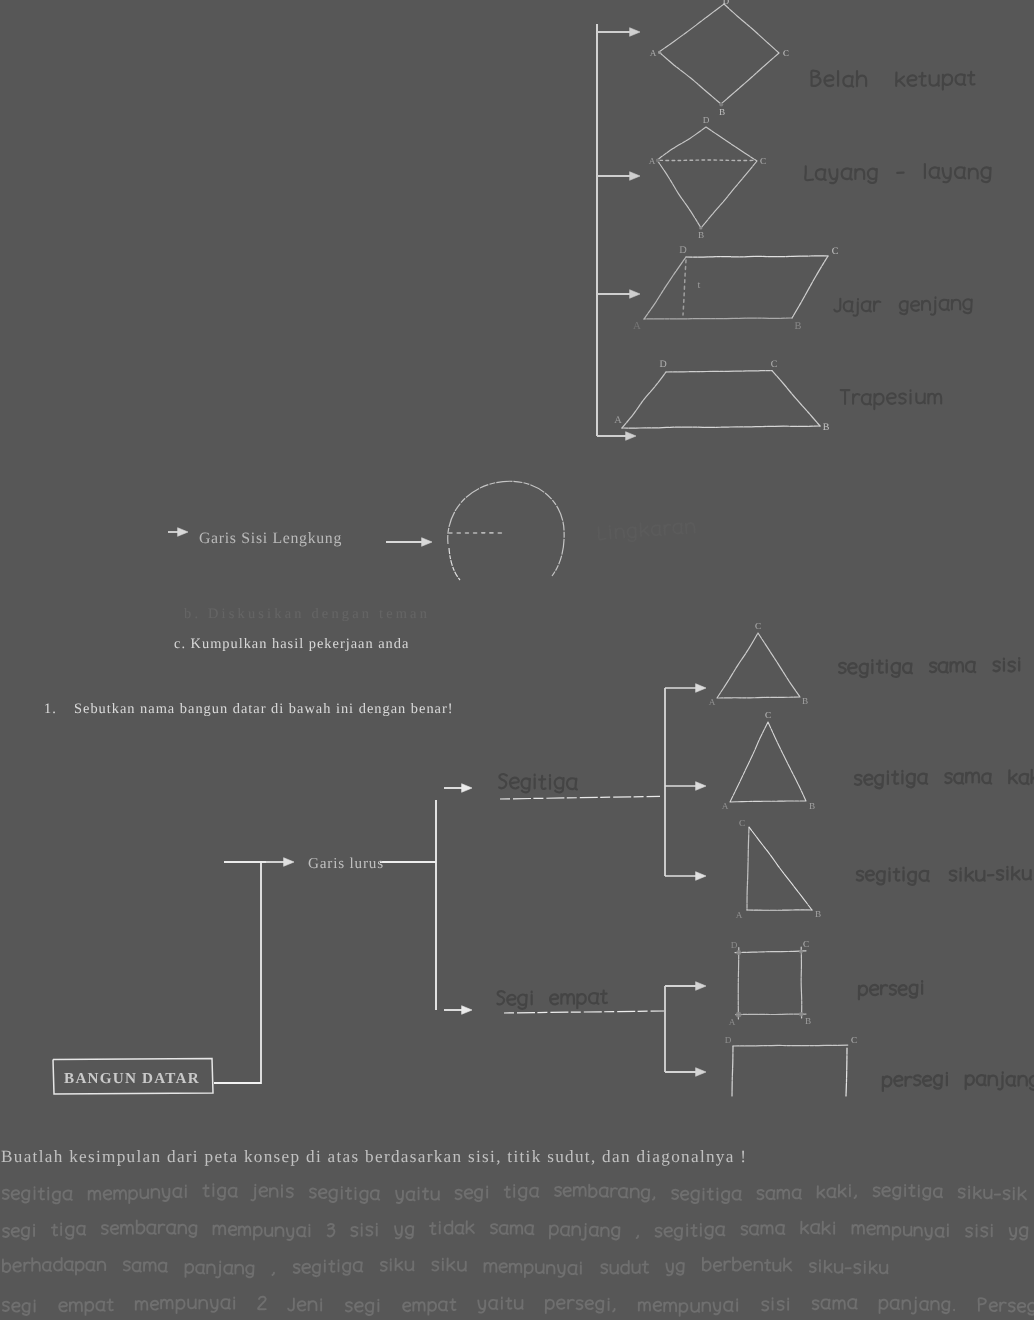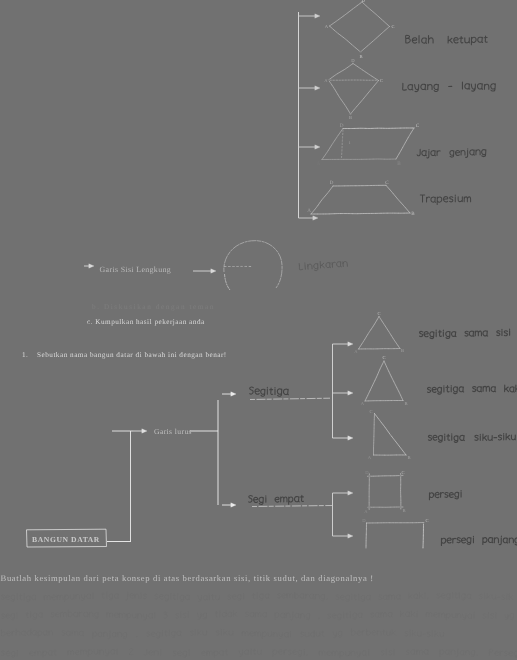--- a/index.html
+++ b/index.html
@@ -1,19 +1,19 @@
 <!DOCTYPE html>
 <html><head>
 <meta charset="utf-8">
 <style>
   html,body{margin:0;padding:0;background:#ffffff;}
   body{width:517px;height:660px;overflow:hidden;font-family:"Liberation Serif",serif;
        -webkit-font-smoothing:antialiased;text-rendering:geometricPrecision;}
   svg text{-webkit-font-smoothing:antialiased;}
-  #page{position:relative;width:517px;height:660px;background:#d946ef;overflow:hidden;filter:grayscale(1);}
+  #page{position:relative;width:517px;height:660px;background:#0369a1;overflow:hidden;filter:grayscale(1);}
   svg.layer{position:absolute;left:0;top:0;width:517px;height:660px;display:block;}
 </style>
 </head>
 <body>
 
 <div id="page">
   <svg class="layer" id="gfx" viewBox="0 0 517 660">
     <defs>
       <filter id="scanblur" x="-5%" y="-5%" width="110%" height="110%">
         <feGaussianBlur stdDeviation="0.55"></feGaussianBlur>

